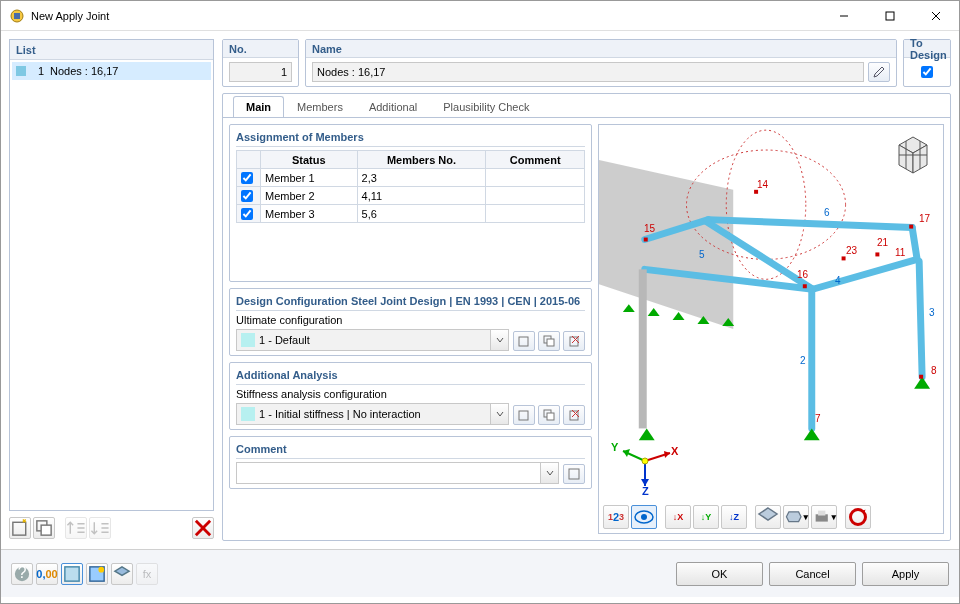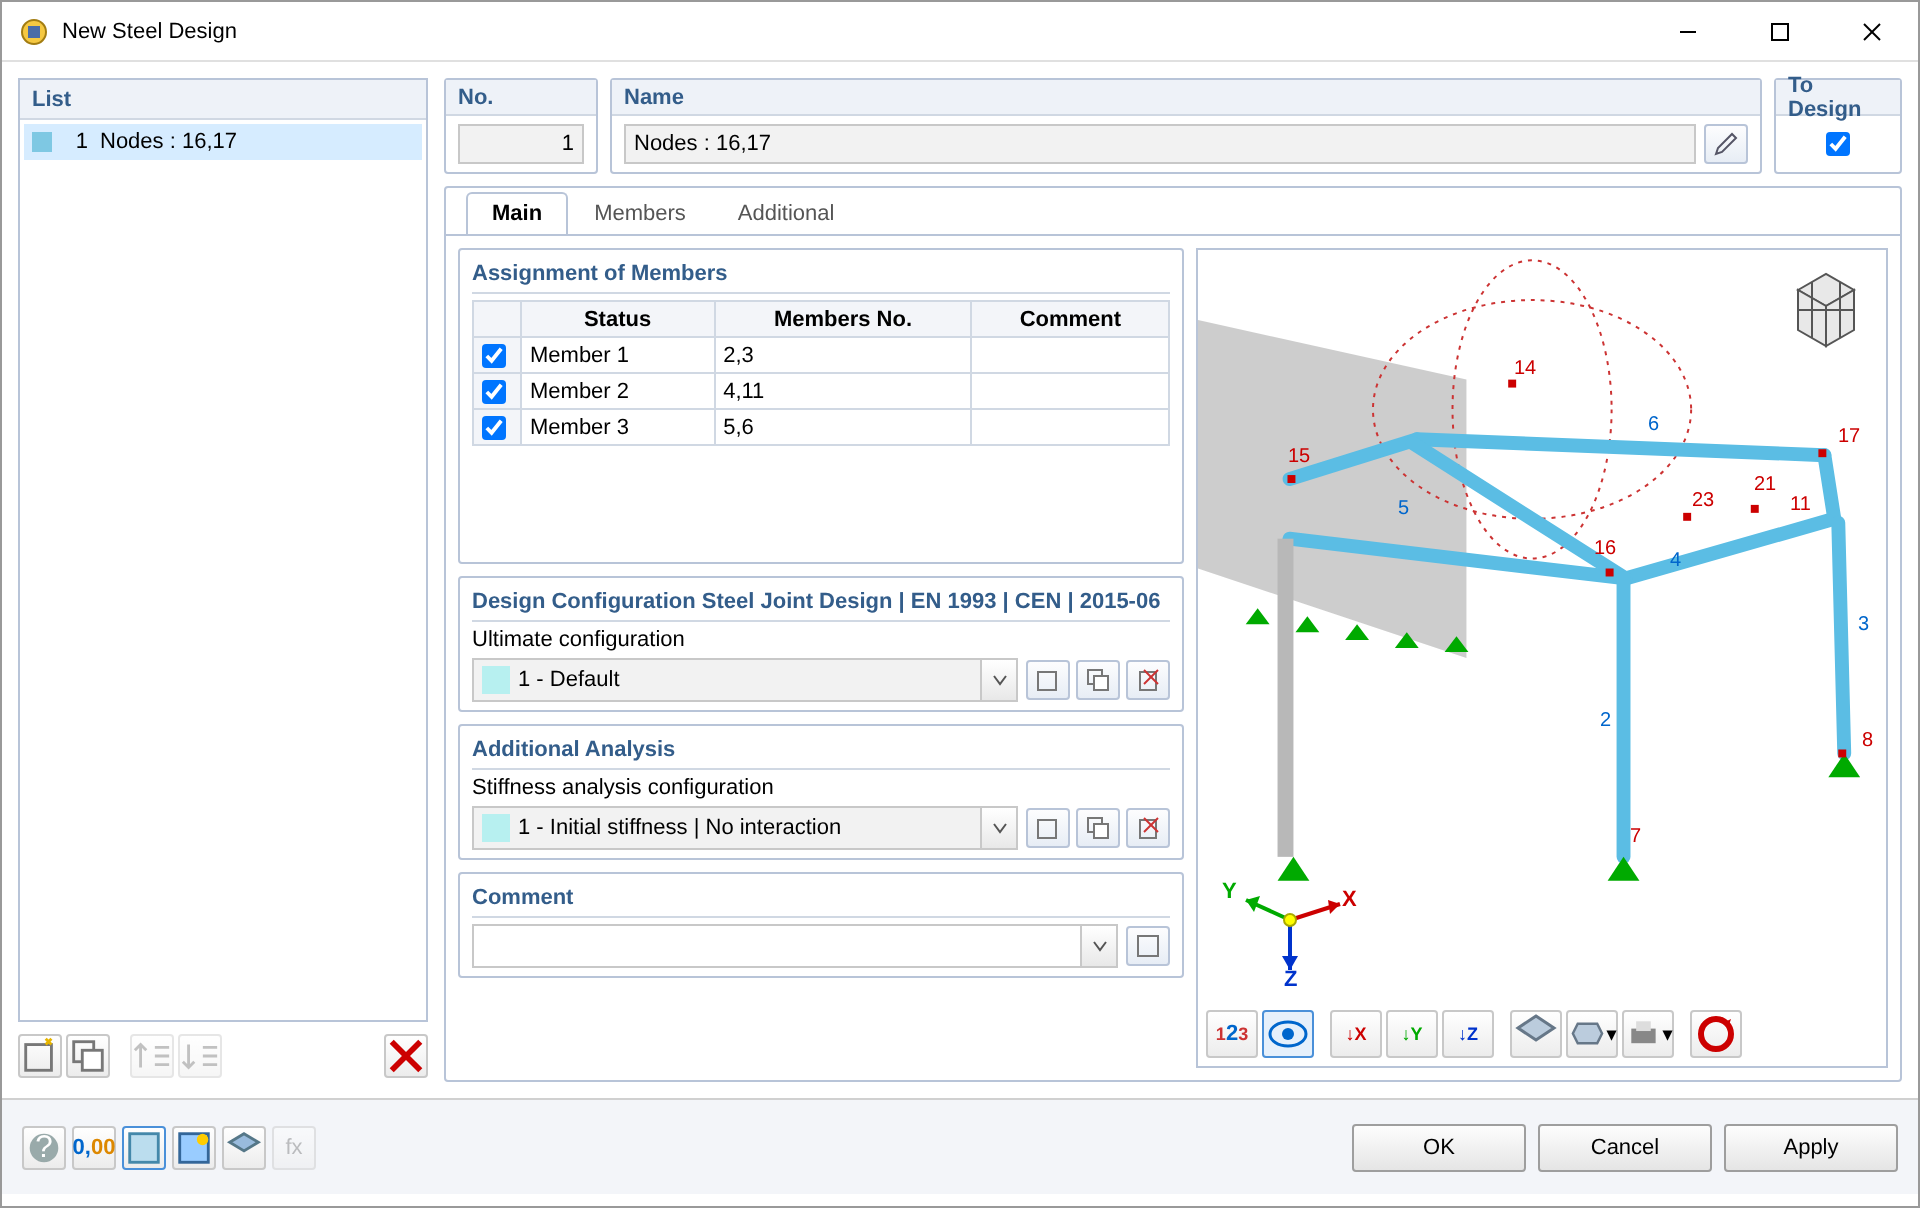--- a/index.html
+++ b/index.html
@@ -43,21 +43,21 @@
 .view-side{flex:1;border:1px solid #b8c4d8;background:#fff;position:relative;overflow:hidden}
 
 .section-hdr{color:#335d8a;font-weight:bold;padding:2px 0 3px 0;border-bottom:1px solid #d0d8e3;margin-bottom:3px}
 
 .tbl{width:100%;border-collapse:collapse}
 .tbl th,.tbl td{border:1px solid #d0d8e3;padding:2px 4px;height:18px;text-align:left;background:#fff}
 .tbl th{background:#f3f5f9;font-weight:bold;text-align:center}
 .tbl td:first-child{background:#f3f5f9}
 .chk{width:12px;height:12px;vertical-align:middle}
 
-.combo{display:flex;align-items:center}
+.combo{display:flex;align-items:flex-end}
 .combo .sw{width:14px;height:14px;background:#b7f0f0;margin-right:4px}
 .combo-input{flex:1;height:22px;display:flex;align-items:center;border:1px solid #c8c8c8;background:#f2f2f2;padding:0 4px}
 .combo-btn{width:18px;height:22px;border:1px solid #c8c8c8;border-left:none;background:linear-gradient(#fff,#e8e8e8);display:flex;align-items:center;justify-content:center}
 .btn-row{display:flex;gap:3px;margin-left:4px}
 
 .vtoolbar{position:absolute;left:4px;bottom:4px;display:flex;gap:2px;align-items:center}
 .vbtn{width:26px;height:24px;border:1px solid #c8c8c8;background:linear-gradient(#fff,#ececec);display:flex;align-items:center;justify-content:center;border-radius:2px;font-size:9px;font-weight:bold}
 .vbtn.sel{border-color:#4a90d9;background:#e6f0fb}
 .vsep{width:4px}
 
@@ -74,21 +74,21 @@
 </head>
 <body>
 
 <div class="titlebar">
   <span class="appicon">
     <svg viewBox="0 0 16 16">
         <circle cx="8" cy="8" r="6" fill="#f5c842" stroke="#a37d12"></circle>
         <rect x="5" y="5" width="6" height="6" fill="#4a6ca8"></rect>
       </svg>
   </span>
-  <span class="title">New Steel Design</span>
+  <span class="title">New Apply Joint</span>
   <div class="winbtn">
       <svg width="10" height="10">
         <line x1="1" y1="5" x2="9" y2="5" stroke="#000"></line>
       </svg>
     </div>
   <div class="winbtn">
       <svg width="10" height="10">
         <rect x="1" y="1" width="8" height="8" fill="none" stroke="#000"></rect>
       </svg>
     </div>
@@ -162,33 +162,34 @@
         <div class="lbl">Name</div>
         <div class="val">
           <div class="txt-ro">Nodes : 16,17</div>
           <div class="ibtn">
               <svg viewBox="0 0 14 14">
                 <path d="M2 12l1-3 7-7 2 2-7 7-3 1z" fill="none" stroke="#556"></path>
               </svg>
             </div>
         </div>
       </div>
-      <div class="hdr-box" style="width:64px">
+      <div class="hdr-box" style="width:48px">
         <div class="lbl">To Design</div>
         <div class="val" style="justify-content:center">
             <input type="checkbox" checked="" class="chk" style="">
           </div>
       </div>
     </div>
 
     <div class="panel" style="flex:1;display:flex;flex-direction:column;padding:0">
       <div class="tabs">
         <div class="tab active">Main</div>
         <div class="tab">Members</div>
         <div class="tab">Additional</div>
+        <div class="tab">Plausibility Check</div>
       </div>
 
       <div class="main-split" style="padding:6px">
 
         <div class="form-side">
 
           <div class="panel">
             <div class="panel-body">
               <div class="section-hdr">Assignment of Members</div>
               <table class="tbl">

